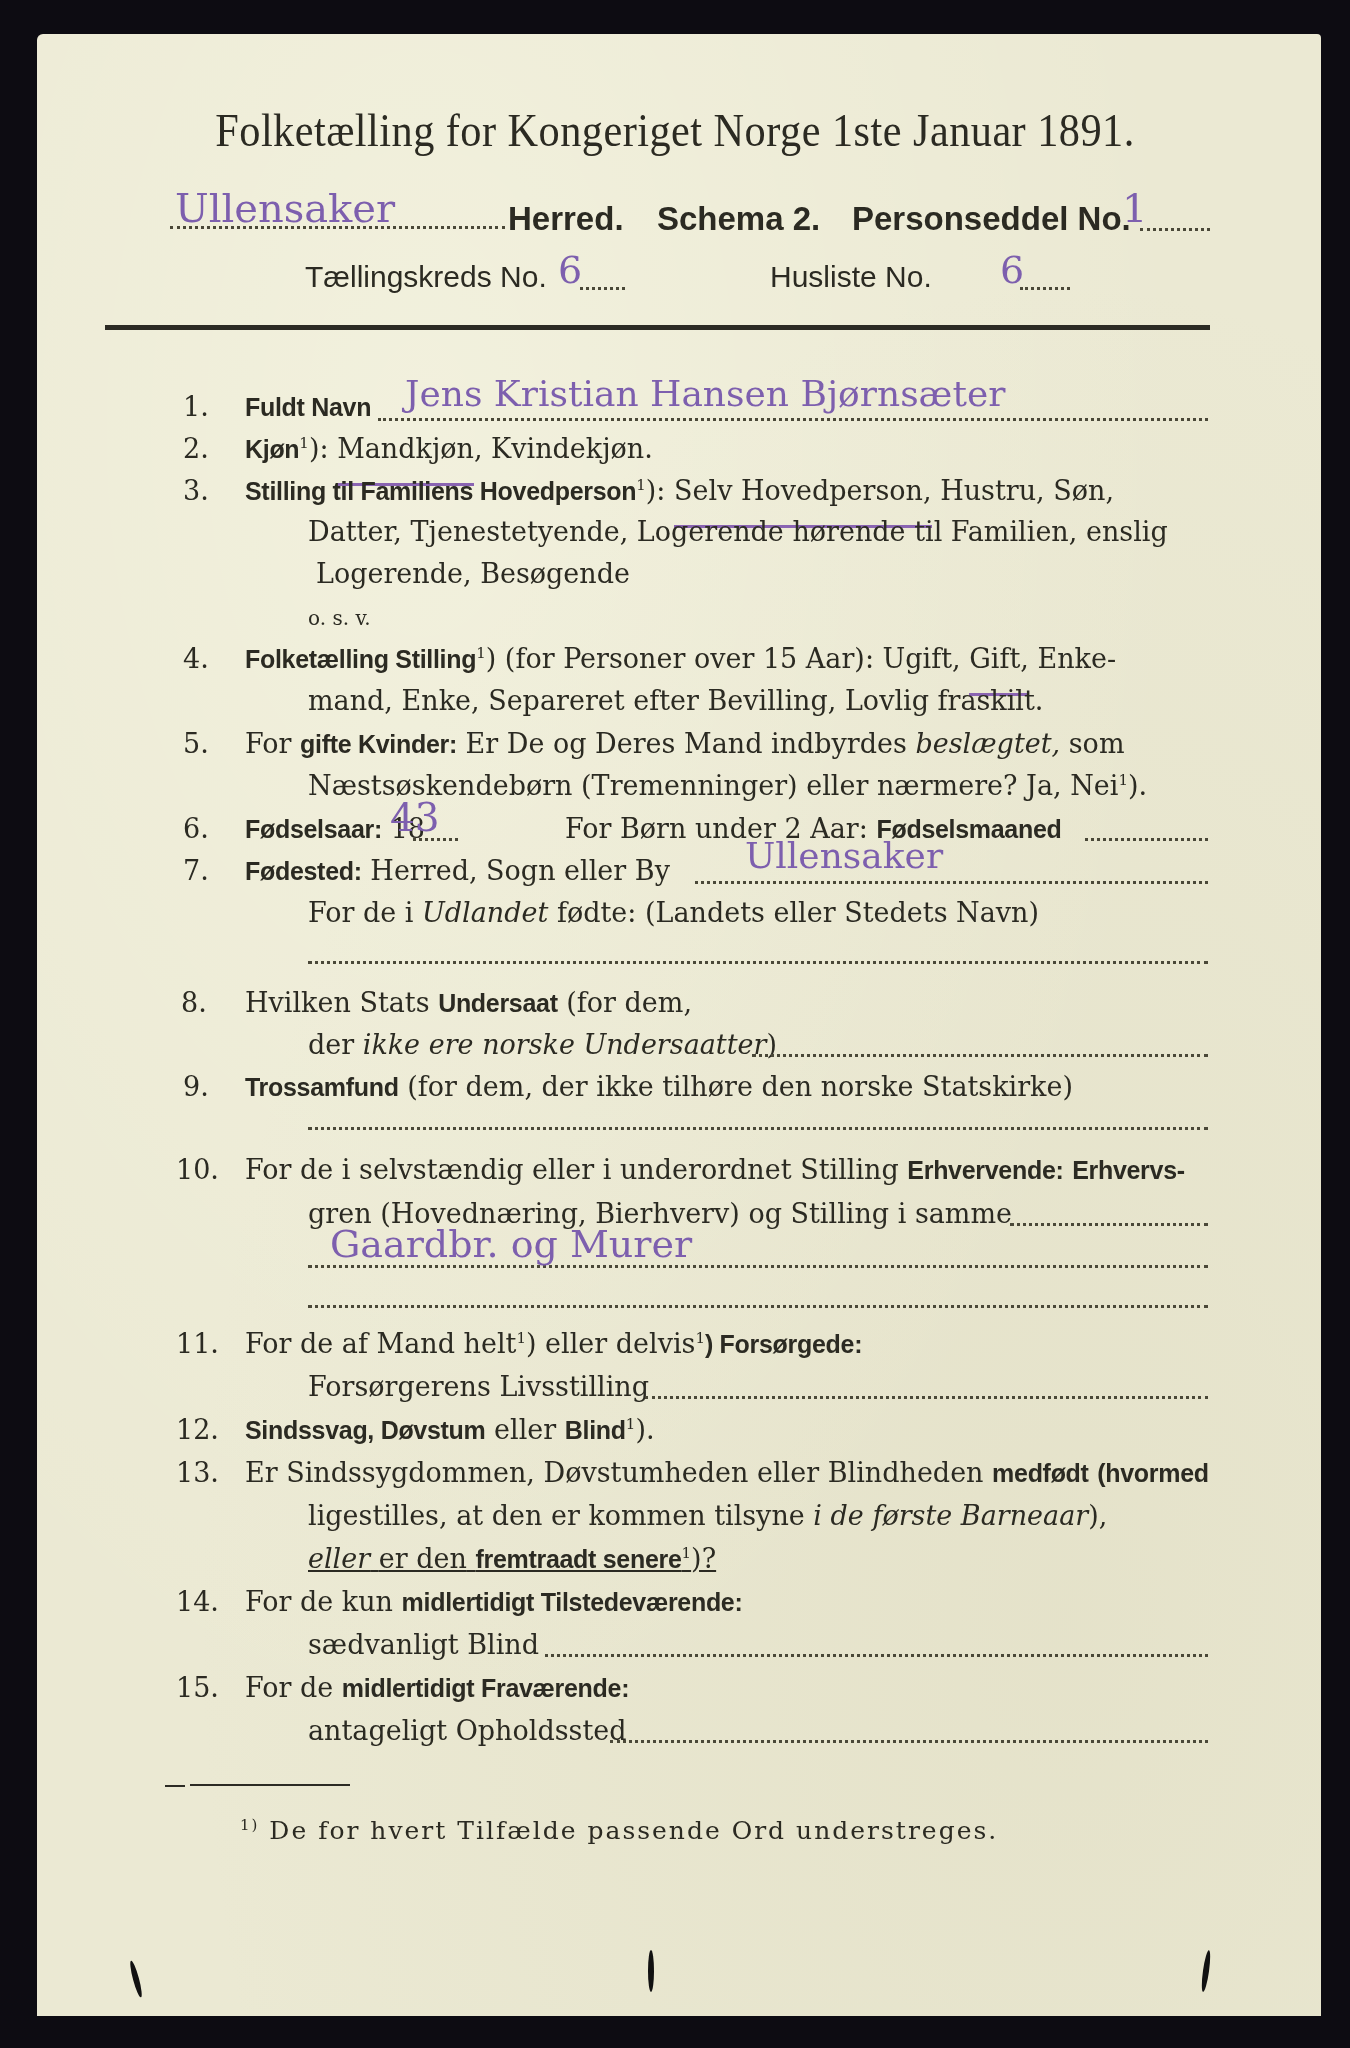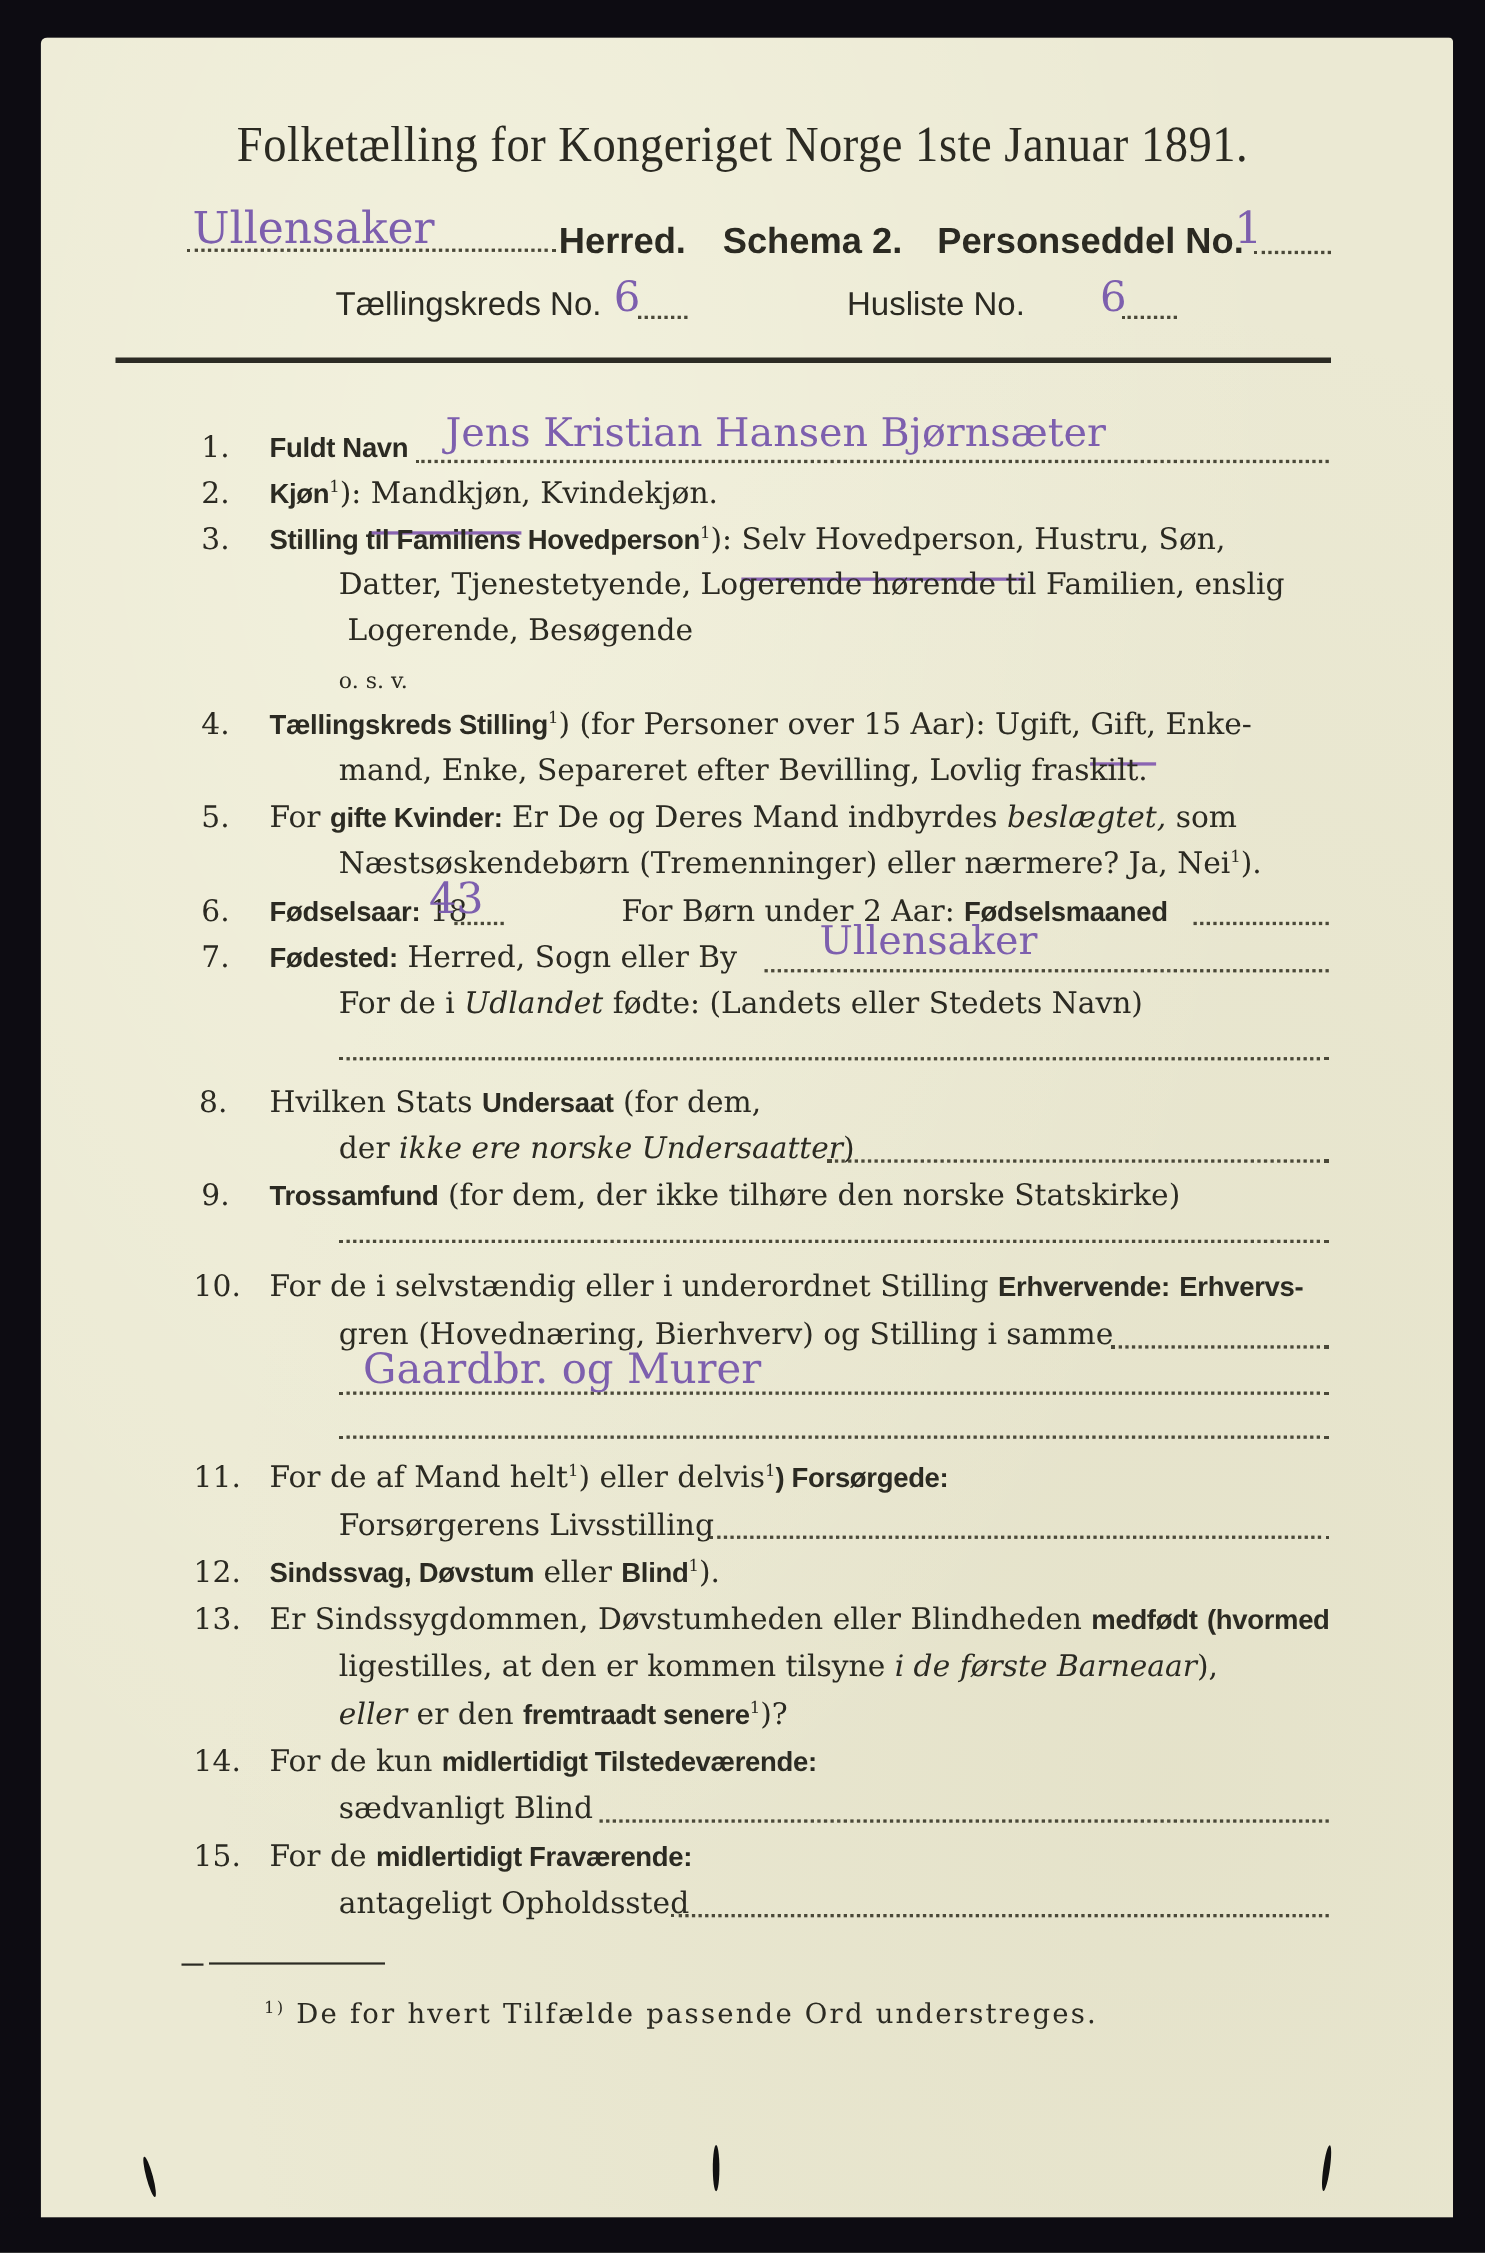--- a/index.html
+++ b/index.html
@@ -77,21 +77,21 @@
   <span class="b">Stilling til Familiens Hovedperson</span><span class="sup">1</span><span>):</span>
   <span class="ul">Selv Hovedperson,</span>
   <span>Hustru, Søn,</span>
 </div>
 <div class="line" style="left:308px; top:515px;">Datter, Tjenestetyende, Logerende hørende til Familien, enslig</div>
 <div class="line" style="left:316px; top:557px;">Logerende, Besøgende</div>
 <div class="line" style="left:308px; top:601px; font-size:20px;">o. s. v.</div>
 
 <div class="num" style="left:183px; top:642px;">4.</div>
 <div class="line" style="left:245px; top:642px;">
-  <span class="b">Tællingskreds Stilling</span><span class="sup">1</span><span>) (for Personer over 15 Aar): Ugift,</span>
+  <span class="b">Folketælling Stilling</span><span class="sup">1</span><span>) (for Personer over 15 Aar): Ugift,</span>
   <span class="ul">Gift,</span>
   <span>Enke-</span>
 </div>
 <div class="line" style="left:308px; top:684px;">mand, Enke, Separeret efter Bevilling, Lovlig fraskilt.</div>
 
 <div class="num" style="left:183px; top:727px;">5.</div>
 <div class="line" style="left:245px; top:727px;">
   <span>For</span>
   <span class="b">gifte Kvinder:</span>
   <span>Er De og Deres Mand indbyrdes</span>
@@ -177,21 +177,21 @@
 <div class="num" style="left:176px; top:1456px;">13.</div>
 <div class="line" style="left:245px; top:1456px;">
   <span>Er Sindssygdommen, Døvstumheden eller Blindheden</span>
   <span class="b">medfødt</span>
   <span class="b">(hvormed</span>
 </div>
 <div class="line" style="left:308px; top:1499px;">
   <span>ligestilles, at den er kommen tilsyne</span>
   <span class="i">i de første Barneaar</span><span>),</span>
 </div>
-<div class="line" style="left:308px; top:1542px;">
+<div class="line" style="left:308px; top:1542px;text-decoration:underline;">
   <span class="i">eller</span>
   <span>er den</span>
   <span class="b">fremtraadt senere</span><span class="sup">1</span><span>)?</span>
 </div>
 
 <div class="num" style="left:176px; top:1585px;">14.</div>
 <div class="line" style="left:245px; top:1585px;">
   <span>For de kun</span>
   <span class="b">midlertidigt Tilstedeværende:</span>
 </div>

